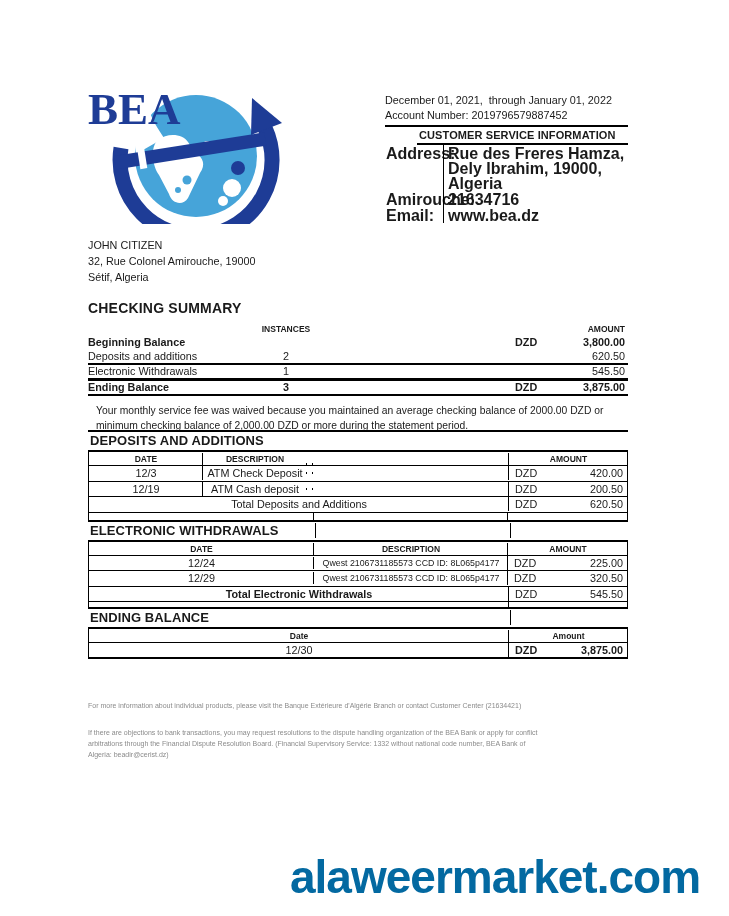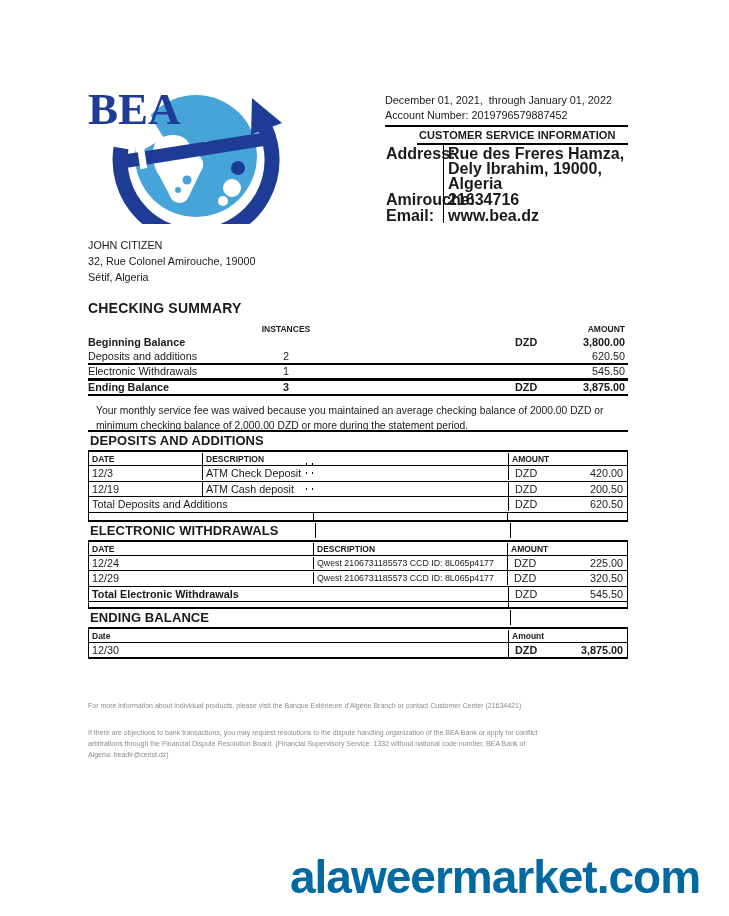--- a/index.html
+++ b/index.html
@@ -34,21 +34,21 @@
   .bb3 { border-bottom:3px solid #000; }
   .bb25 { border-bottom:2.5px solid #000; }
   .waiver { position:absolute; left:88px; top:404px; width:548px; font-size:10.3px; line-height:14.5px;margin-left:8px; }
   
   .stack { position:absolute; left:88px; top:430px; width:540px; }
   .sec-title { border-top:2.5px solid #000; border-bottom:2.5px solid #000; font-size:13px; font-weight:bold; padding:1px 0 2px 2px; letter-spacing:.1px; display:grid; }
   .sec-title.cols3 { grid-template-columns:225px 195px 1fr; }
   .sec-title.cols2 { grid-template-columns:420px 1fr; }
   .sec-title .vcell { border-left:1.5px solid #000; }
   .tbl { border-left:1.5px solid #000; border-right:1.5px solid #000; }
-  .trow { display:grid; border-bottom:1.5px solid #000; }
+  .trow { display:grid; border-bottom:1.5px solid #000;text-align:center; }
   .dep-cols { grid-template-columns:113px 104px 6px 1fr 119px; }
   .ew-cols  { grid-template-columns:224px 194px 1fr; }
   .eb-cols  { grid-template-columns:419px 1fr; }
   .trow > div { padding:1px 2px 1px 3px; }
   .trow .vr { border-left:1.5px solid #000; }
   .thead { font-size:8.5px; font-weight:bold; align-items:end; min-height:14px; }
   .tdata { font-size:10.8px; min-height:15.5px; align-items:center; }
   .tdata .desc-sm { font-size:8.8px; }
   .amtcell { display:flex; justify-content:space-between; padding:1px 4px 1px 6px !important; }
   .gaprow { display:grid; height:7px; border-bottom:0; }

